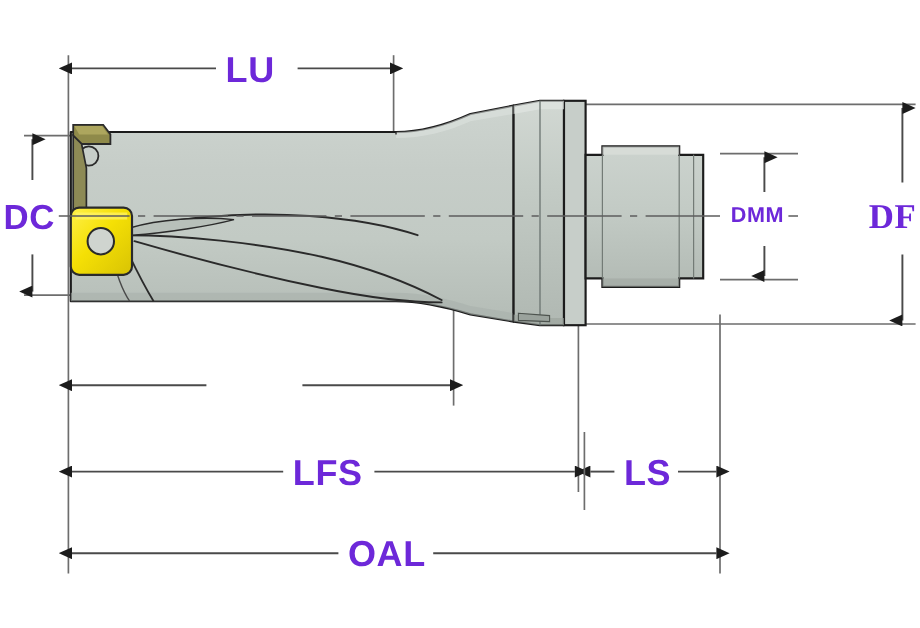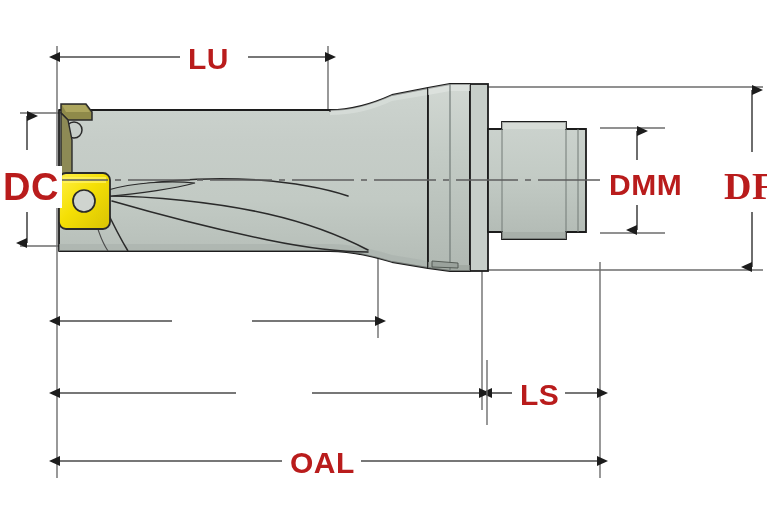--- a/index.html
+++ b/index.html
@@ -21,37 +21,37 @@
   #stage svg {
     position: absolute;
     left: 0;
     top: 0;
     display: block;
   }
   .dim-label {
     position: absolute;
     font-family: "Liberation Sans", sans-serif;
     font-weight: 700;
-    color: #b91c1c;
+    color: #6d28d9;
     background: #ffffff;
     line-height: 1;
     white-space: nowrap;
     letter-spacing: 0.5px;
     user-select: none;
   }
   .dim-label.h {
     font-size: 30px;
     padding: 2px 6px;
   }
   .dim-label.v {
-    font-size: 38px;
+    font-size: 29px;
     padding: 2px 3px;
   }
   .dim-label.small {
-    font-size: 30px;
+    font-size: 18px;
   }
 </style>
 </head>
 <body>
 
 <div id="stage">
 
   <svg width="767" height="523" viewBox="0 0 767 523" shape-rendering="geometricPrecision">
 
     <defs>
@@ -241,18 +241,19 @@
 
   <div class="dim-label h" style="left:182px; top:42px;">LU</div>
 
   <div class="dim-label v" style="left:0px; top:166px;">DC</div>
 
   <div class="dim-label v small" style="left:606px; top:168px;">DMM</div>
 
   <div class="dim-label v" style="left:721px; top:165px;font-family:Liberation Serif, serif;">DF</div>
 
 
+  <div class="dim-label h" style="left:238px; top:378px;">LFS</div>
 
   <div class="dim-label h" style="left:514px; top:378px;">LS</div>
 
   <div class="dim-label h" style="left:284px; top:446px;">OAL</div>
 
 </div>
 
 </body></html>

